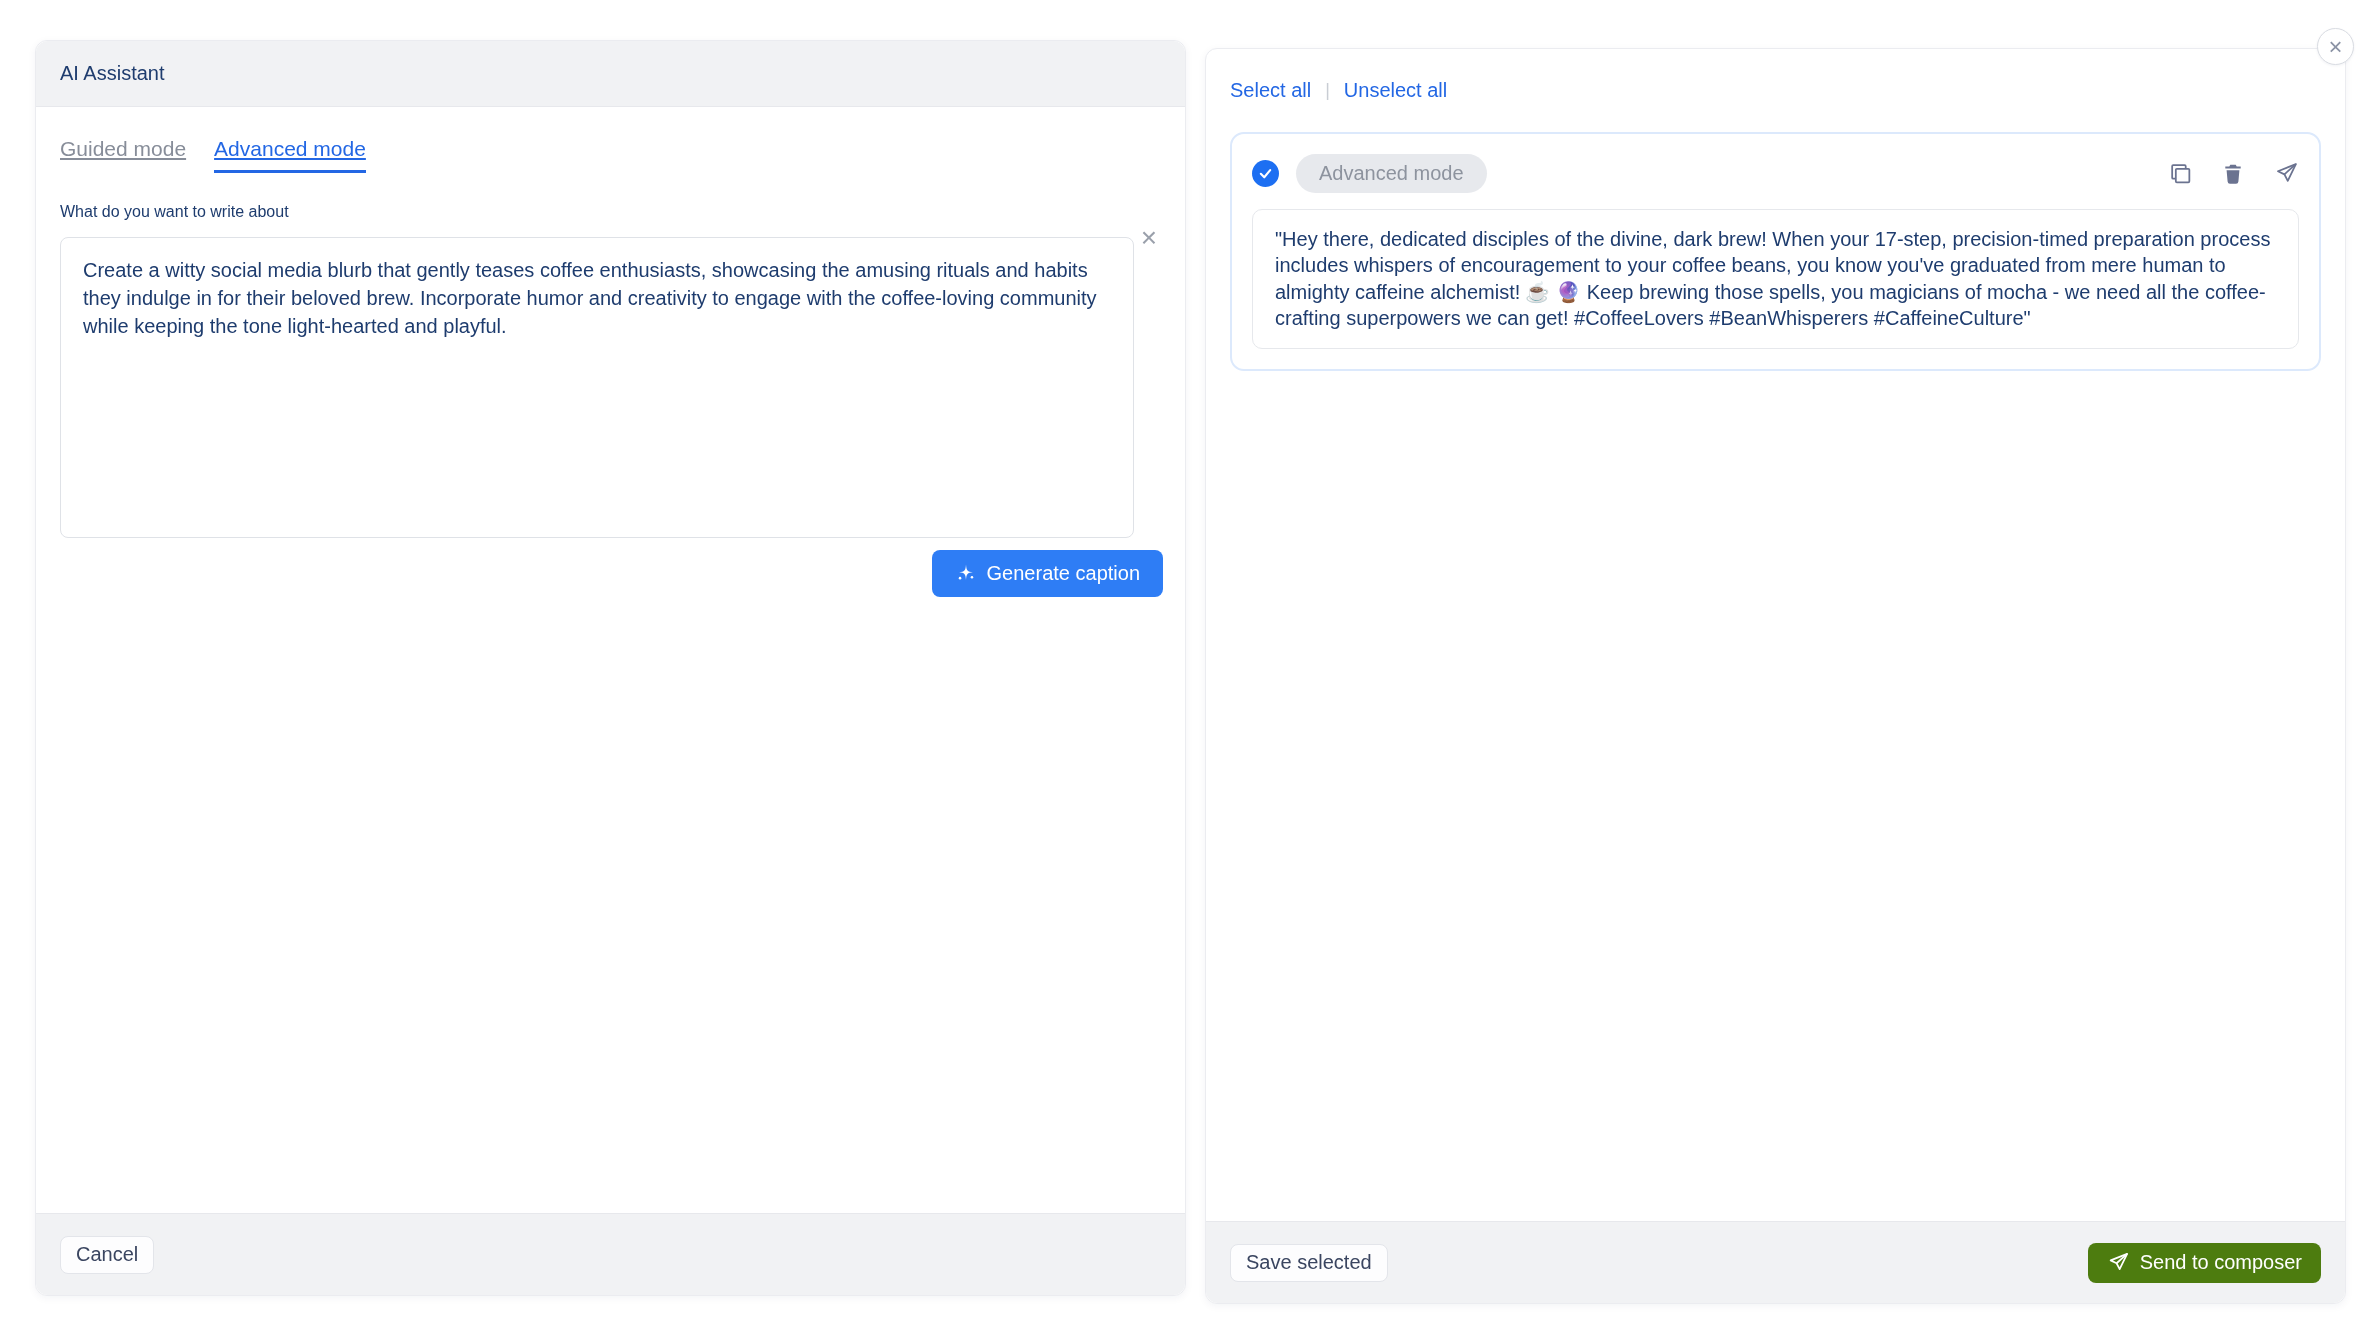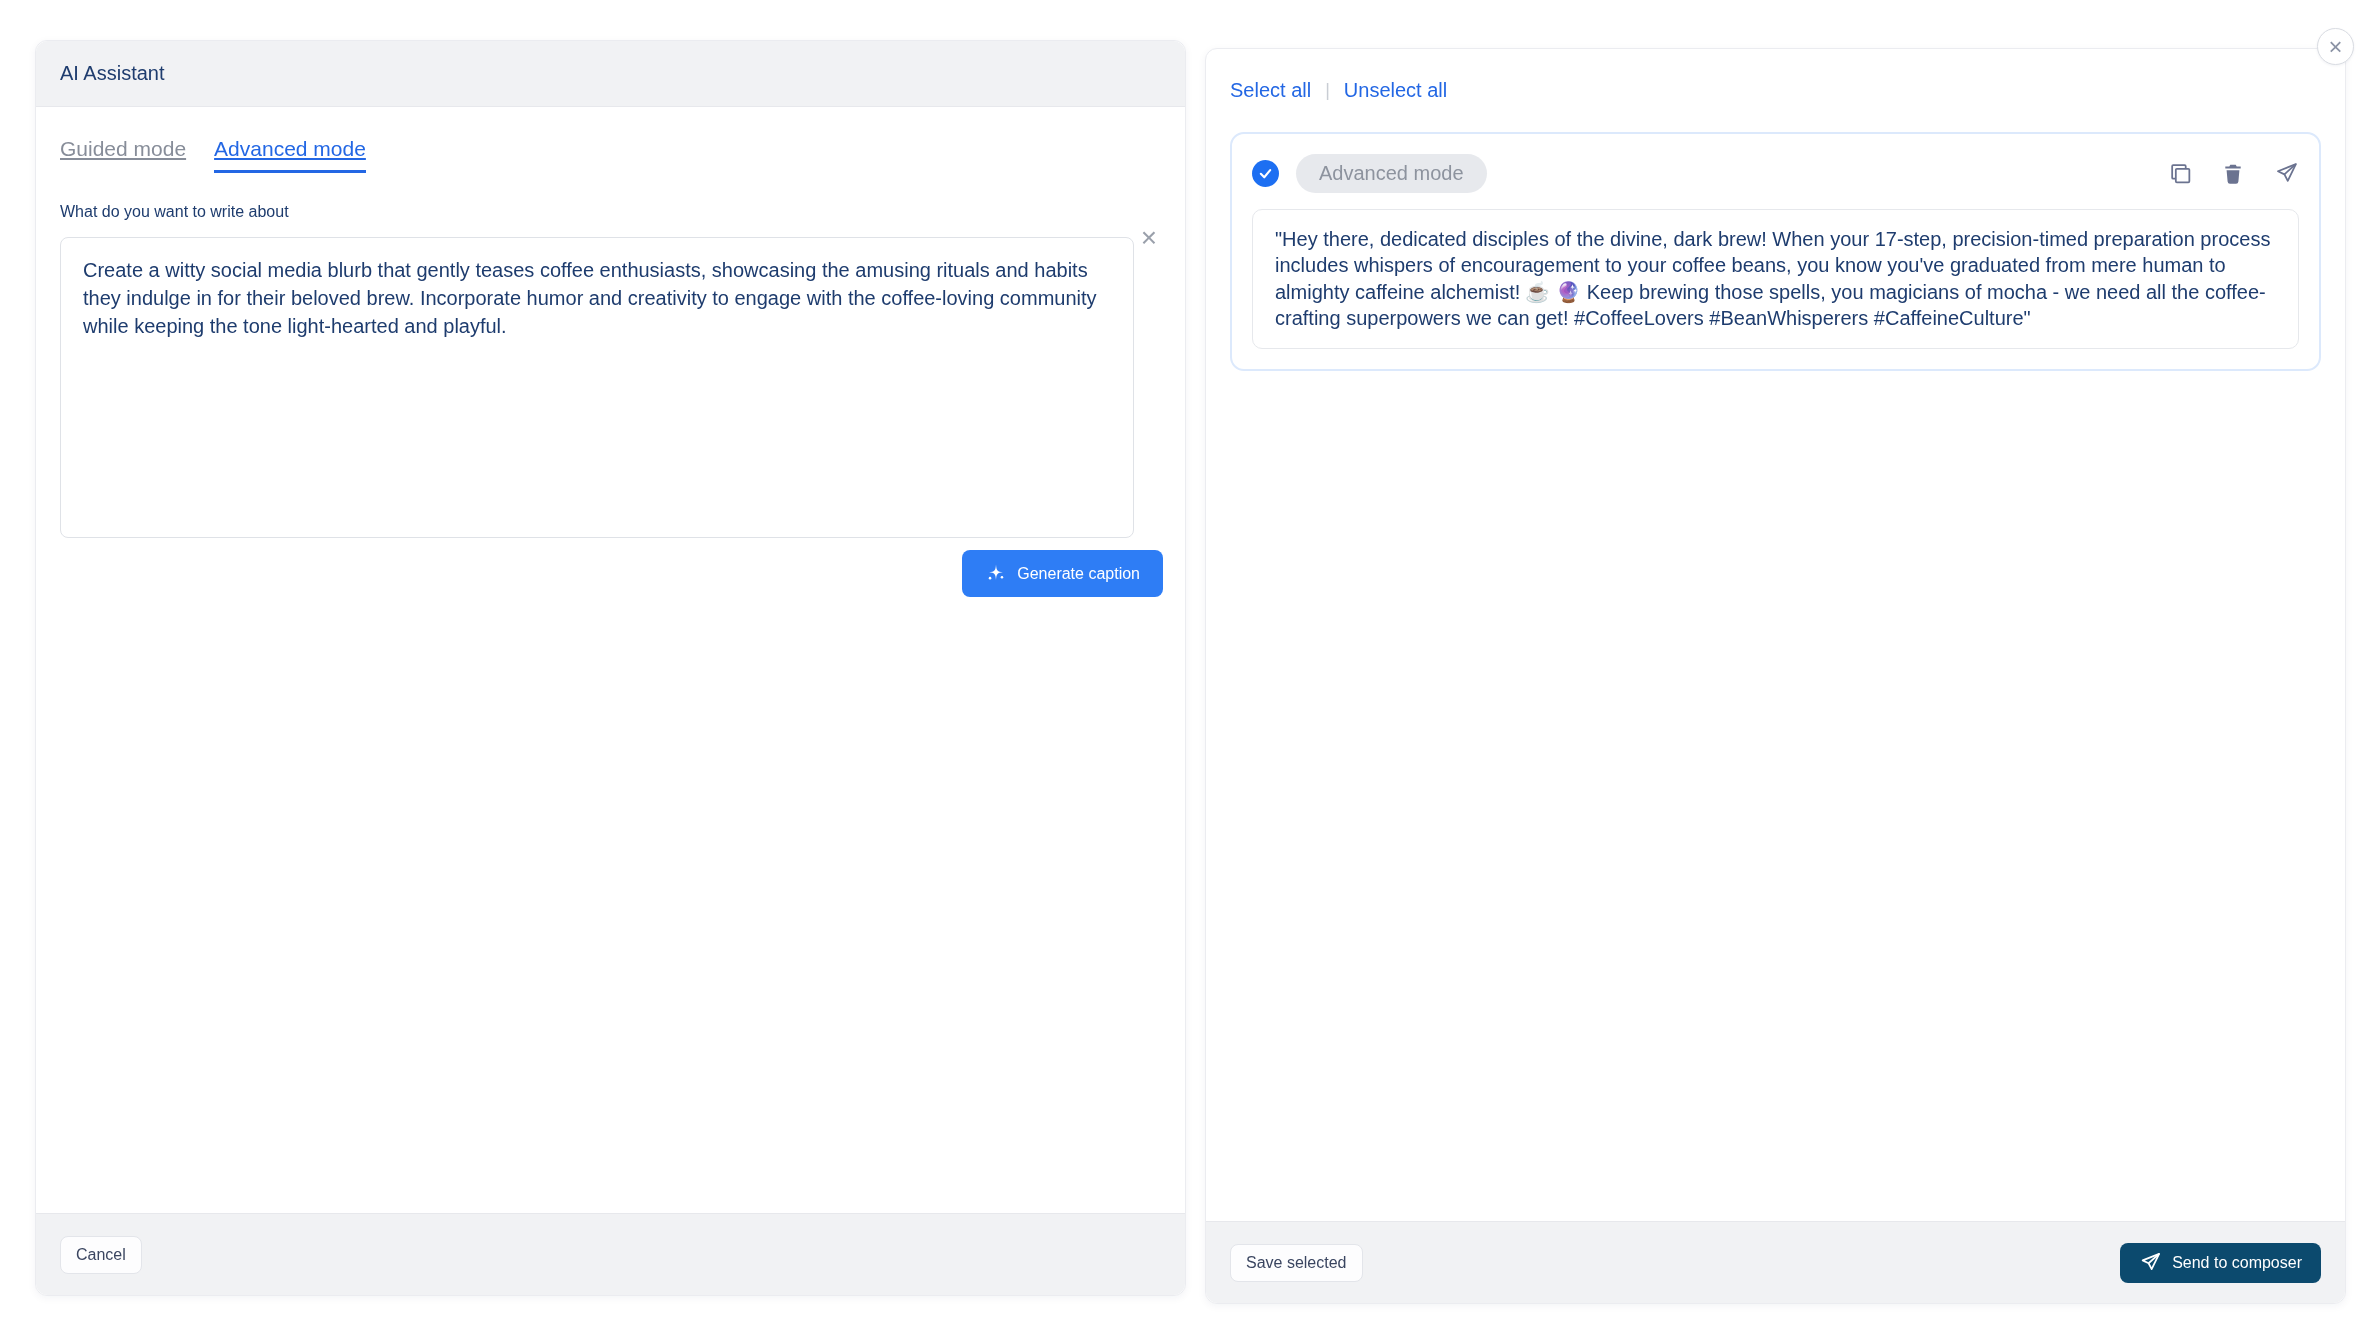--- a/index.html
+++ b/index.html
@@ -37,26 +37,26 @@
     border-radius:8px; padding:18px 22px; font-size:20px; line-height:1.4;
     color:#1e3c6e; font-family:"Liberation Sans", sans-serif; resize:none;
     background:#fff; outline:none; display:block; }
   .clear-x { position:absolute; top:-13px; right:0; width:28px; height:28px;
     display:flex; align-items:center; justify-content:center;
     color:#9aa0ab; font-size:28px; line-height:1; cursor:pointer; }
 
   .generate-row { width:1103px; margin-top:12px; display:flex; justify-content:flex-end; }
 
   .btn { display:inline-flex; align-items:center; justify-content:center;
-    gap:10px; border-radius:8px; font-size:16px; cursor:pointer;
+    gap:10px; border-radius:8px; font-size:20px; cursor:pointer;
     font-family:"Liberation Sans", sans-serif; border:1px solid transparent; }
   .btn-primary { background:#2e7df5; color:#fff; height:47px; padding:0 22px; }
   .btn-ghost { background:#fdfdfe; color:#3a4560; border-color:#e3e5ea;
     height:38px; padding:0 15px; }
-  .btn-send { background:#0c4a6e; color:#fff; height:40px; padding:0 18px; }
+  .btn-send { background:#4d7c0f; color:#fff; height:40px; padding:0 18px; }
 
   
   .select-links { display:flex; align-items:center; gap:14px;
     font-size:20px; color:#2367e4; margin:6px 0 0 0; }
   .select-links .lk { cursor:pointer; }
   .links-divider { color:#c9cdd4; font-size:18px; }
 
   .caption-card { margin-top:30px; background:#fff; border:2px solid #dce9fc;
     border-radius:14px; padding:20px; }
   .card-head { display:flex; align-items:center; }

